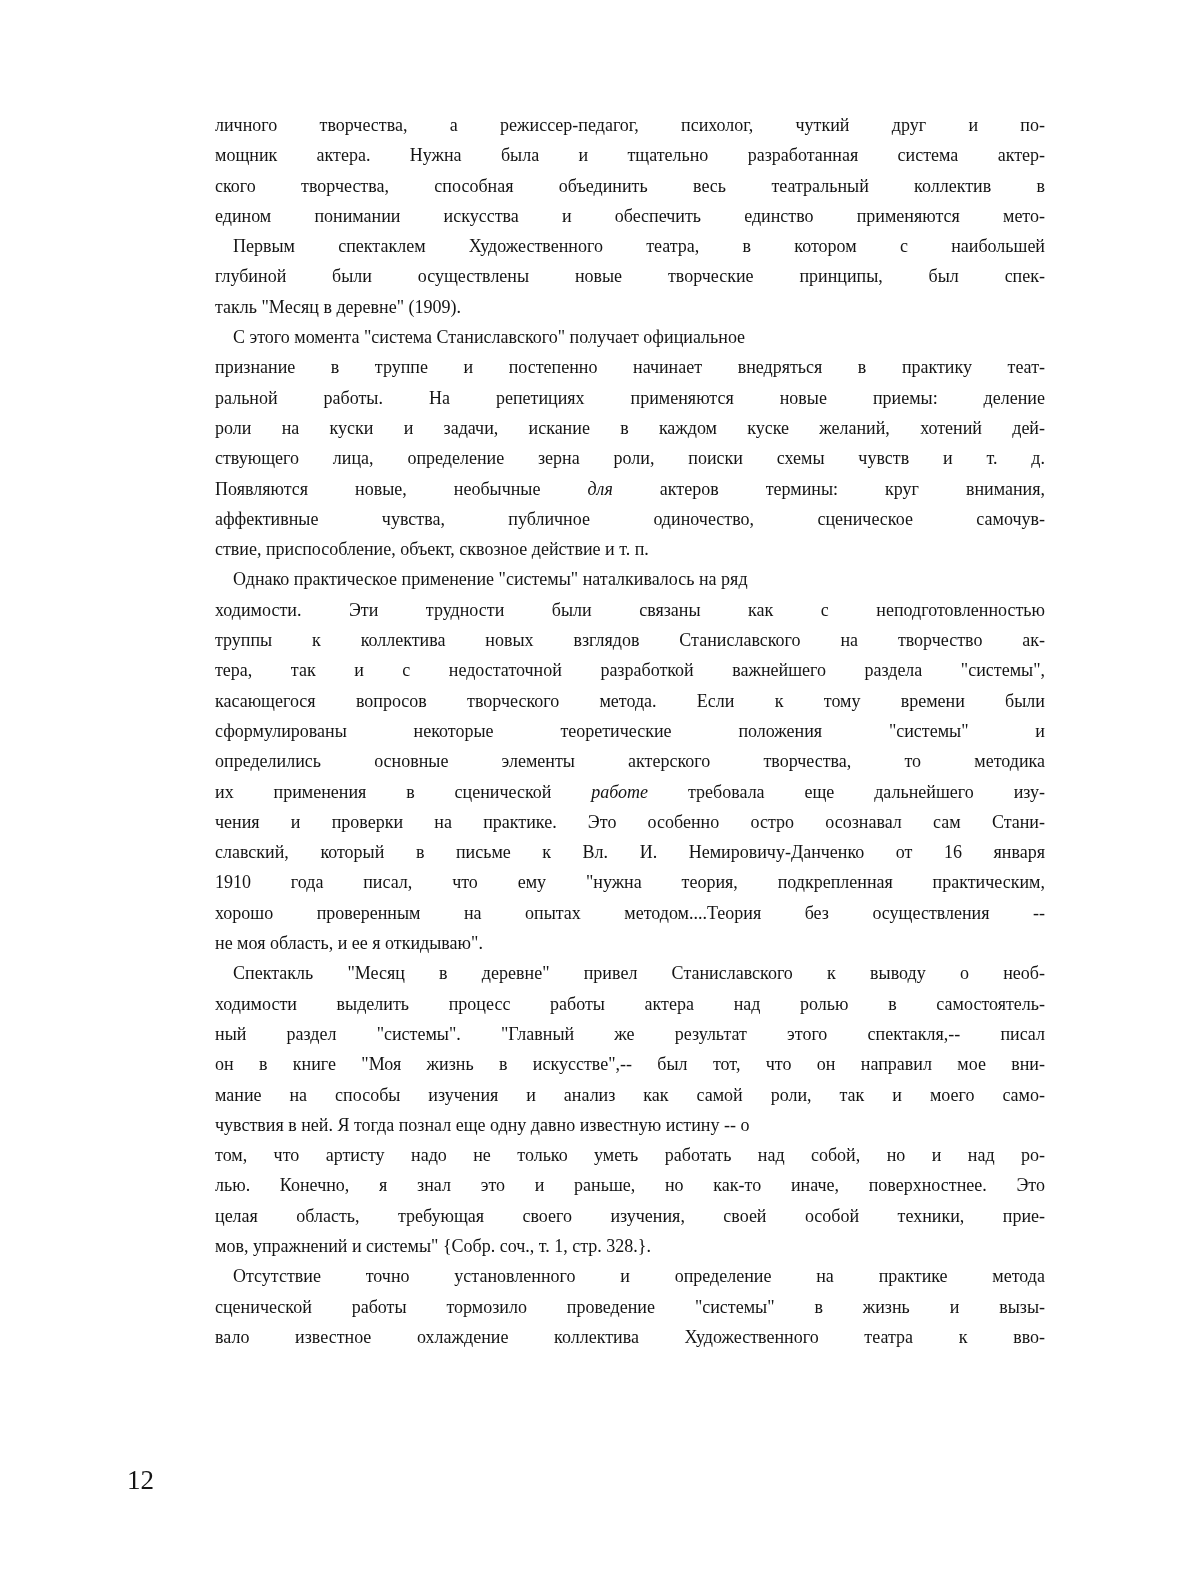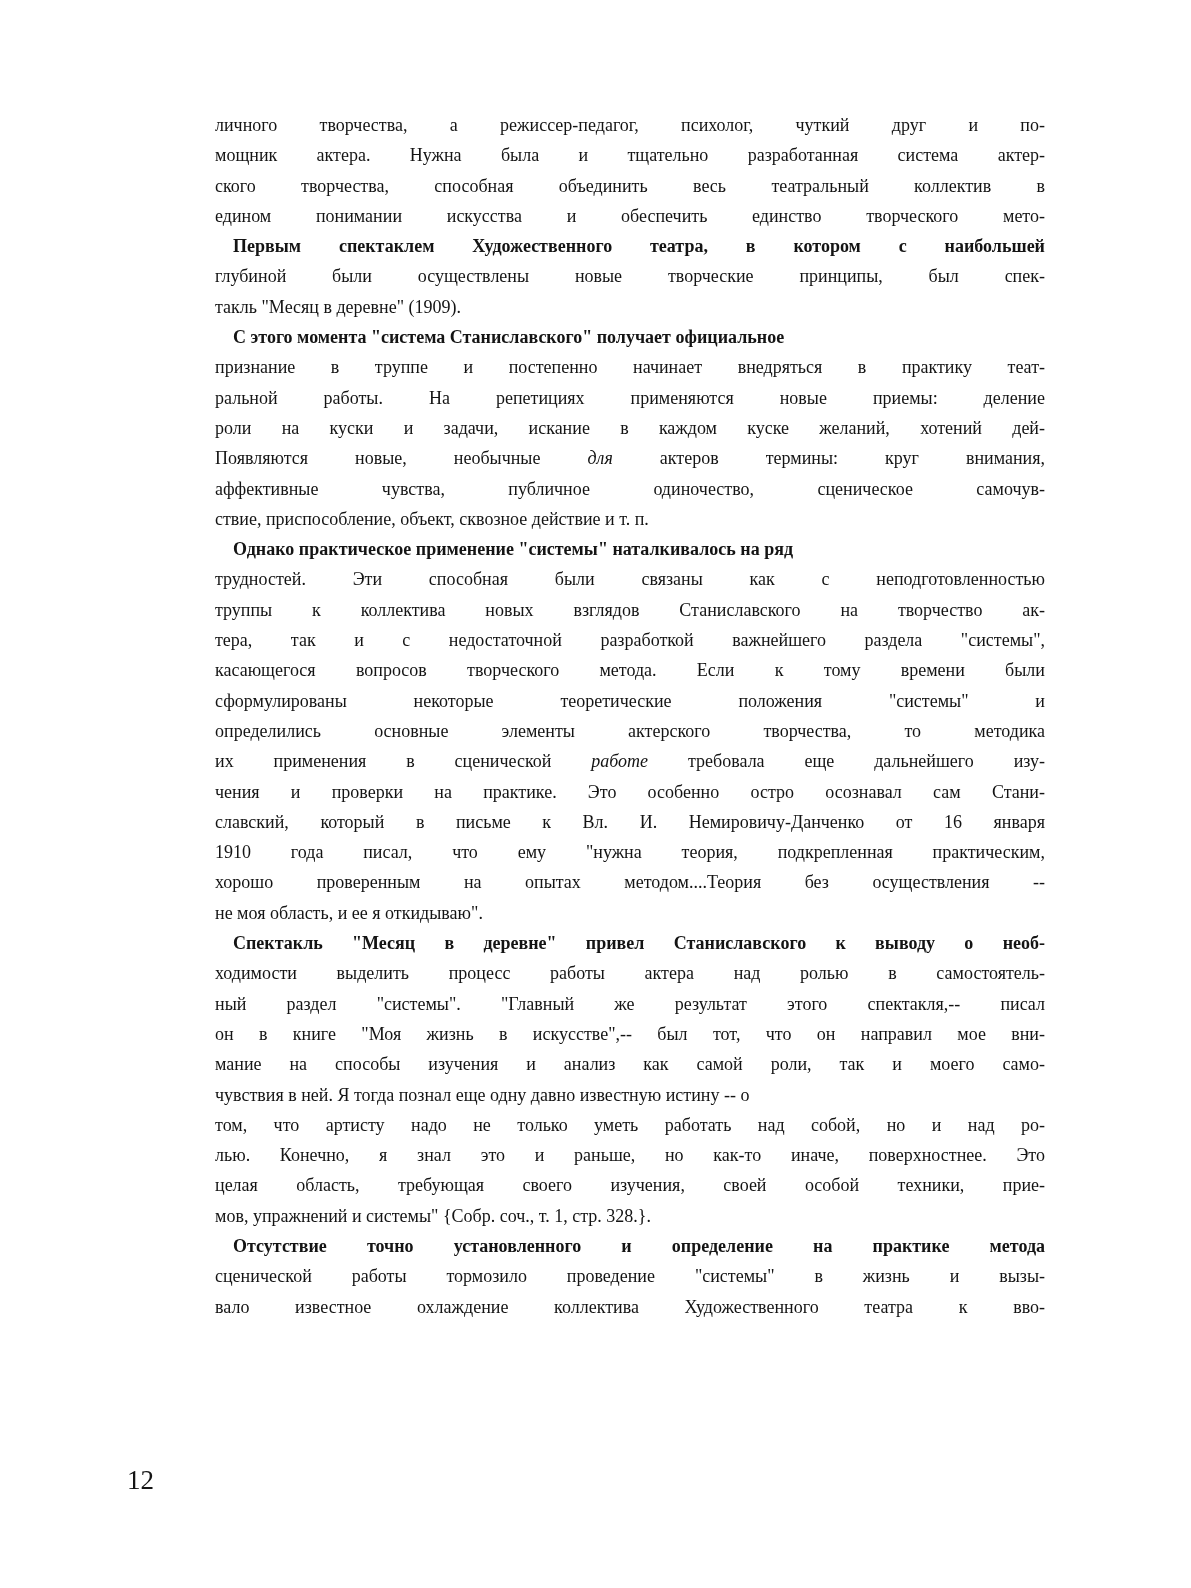--- a/index.html
+++ b/index.html
@@ -27,64 +27,64 @@
       display: block;
       white-space: nowrap;
       height: 30.3px;
     }
     .line.justify {
       text-align: justify;
       text-align-last: justify;
     }
     .line.indent {
       padding-left: 18px;
-      font-weight: bold;
     }
     .page-number {
       position: absolute;
       left: 127px;
       top: 1465px;
       font-size: 27px;
       line-height: 30px;
     }
     em { font-style: italic; }
   </style>
 </head>
 <body>
 
 <div class="page-text">
 
   <div>
     <span class="line justify">личного творчества, а режиссер-педагог, психолог, чуткий друг и по-</span>
     <span class="line justify">мощник актера. Нужна была и тщательно разработанная система актер-</span>
     <span class="line justify">ского творчества, способная объединить весь театральный коллектив в</span>
-    <span class="line justify">едином понимании искусства и обеспечить единство творческого мето-</span>
+    <span class="line justify">едином понимании искусства и обеспечить единство применяются мето-</span>
   </div>
 
   <div>
     <span class="line justify indent">Первым спектаклем Художественного театра, в котором с наибольшей</span>
     <span class="line justify">глубиной были осуществлены новые творческие принципы, был спек-</span>
     <span class="line">такль "Месяц в деревне" (1909).</span>
   </div>
 
   <div>
     <span class="line indent">С этого момента "система Станиславского" получает официальное</span>
     <span class="line justify">признание в труппе и постепенно начинает внедряться в практику теат-</span>
     <span class="line justify">ральной работы. На репетициях применяются новые приемы: деление</span>
     <span class="line justify">роли на куски и задачи, искание в каждом куске желаний, хотений дей-</span>
+    <span class="line justify">ствующего лица, определение зерна роли, поиски схемы чувств и т. д.</span>
     <span class="line justify">
       <span>Появляются новые, необычные </span><em>для</em><span> актеров термины: круг внимания,</span>
     </span>
     <span class="line justify">аффективные чувства, публичное одиночество, сценическое самочув-</span>
     <span class="line">ствие, приспособление, объект, сквозное действие и т. п.</span>
   </div>
 
   <div>
     <span class="line indent">Однако практическое применение "системы" наталкивалось на ряд</span>
-    <span class="line justify">трудностей. Эти способная были связаны как с неподготовленностью</span>
+    <span class="line justify">ходимости. Эти трудности были связаны как с неподготовленностью</span>
     <span class="line justify">труппы к коллектива новых взглядов Станиславского на творчество ак-</span>
     <span class="line justify">тера, так и с недостаточной разработкой важнейшего раздела "системы",</span>
     <span class="line justify">касающегося вопросов творческого метода. Если к тому времени были</span>
     <span class="line justify">сформулированы некоторые теоретические положения "системы" и</span>
     <span class="line justify">определились основные элементы актерского творчества, то методика</span>
     <span class="line justify">
       <span>их применения в сценической </span><em>работе</em><span> требовала еще дальнейшего изу-</span>
     </span>
     <span class="line justify">чения и проверки на практике. Это особенно остро осознавал сам Стани-</span>
     <span class="line justify">славский, который в письме к Вл. И. Немировичу-Данченко от 16 января</span>

